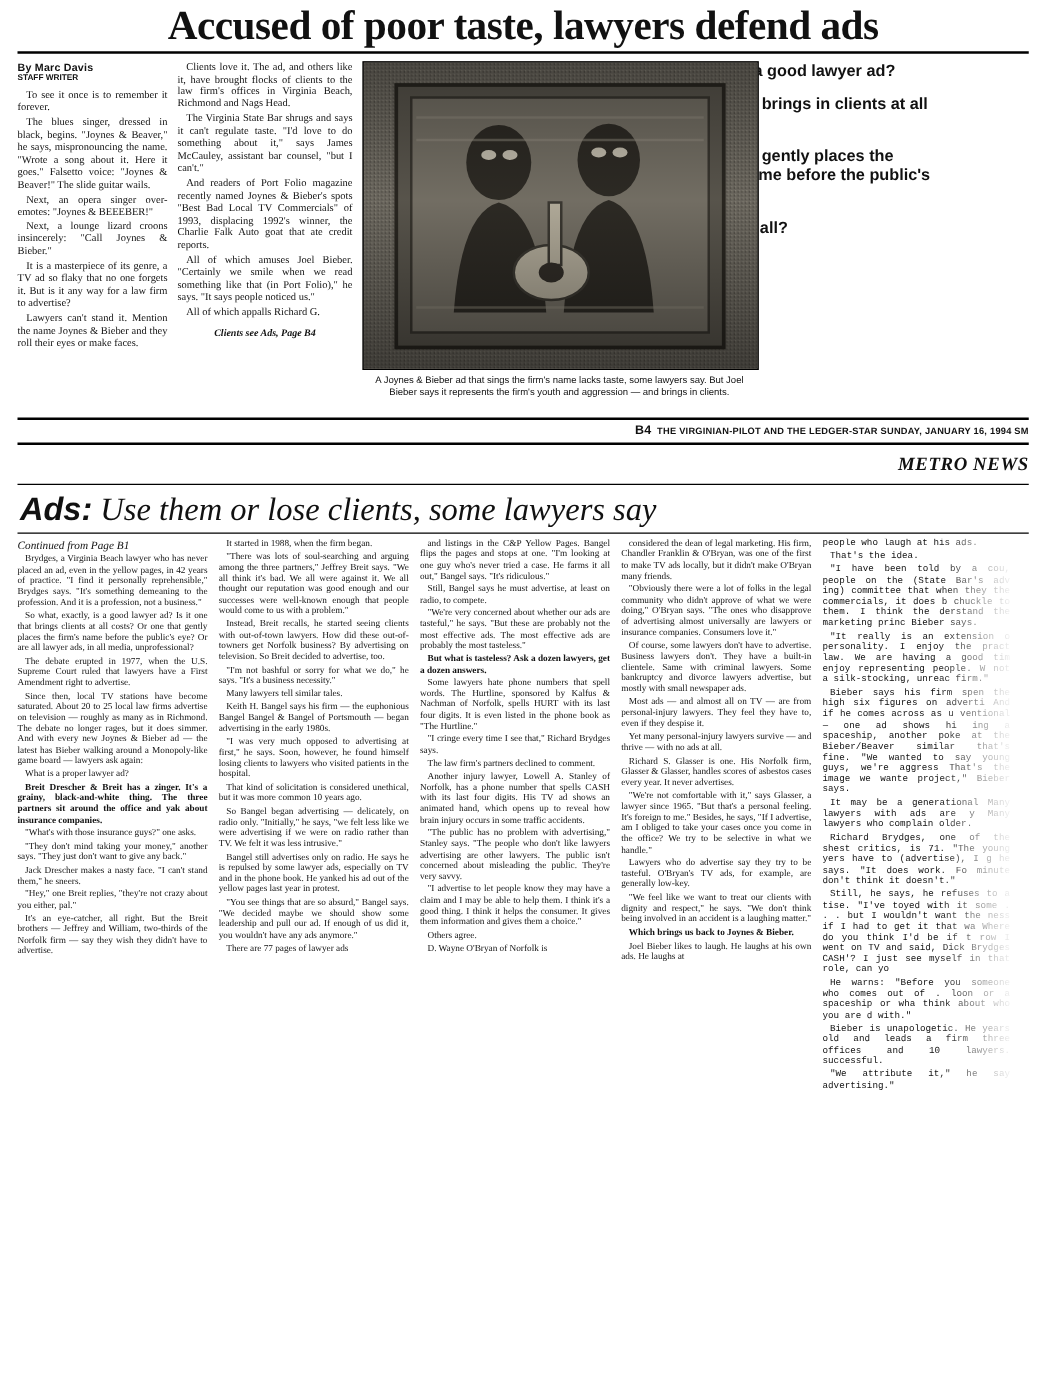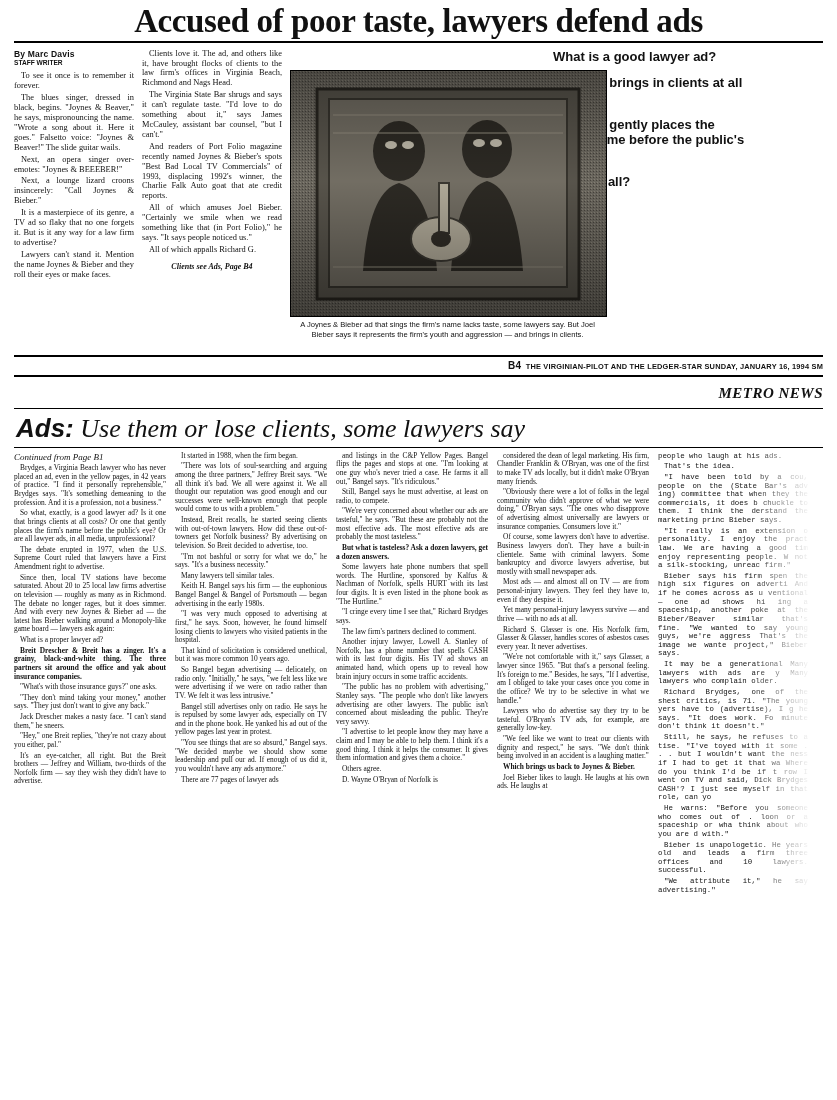--- a/index.html
+++ b/index.html
@@ -38,21 +38,21 @@
     font-family:"Liberation Sans", sans-serif;
     font-size:8.5px;font-weight:700;margin:0;
     letter-spacing:0.2px;
   }
   .staff{
     font-family:"Liberation Sans", sans-serif;
     font-size:6.6px;font-weight:700;margin:0 0 5px 0;
   }
   .c1{width:120px;}
   .c2{width:140px;}
-  .c3{width:255px;margin-top:21px;}
+  .c3{width:255px;}
   .c4{width:200px;}
 
   .photo-box{
     width:315px;height:245px;
     background:#6d6a63;
     border:1px solid #000;
     position:relative;
     overflow:hidden;
   }
   .photo-inner{position:absolute;inset:0;}

